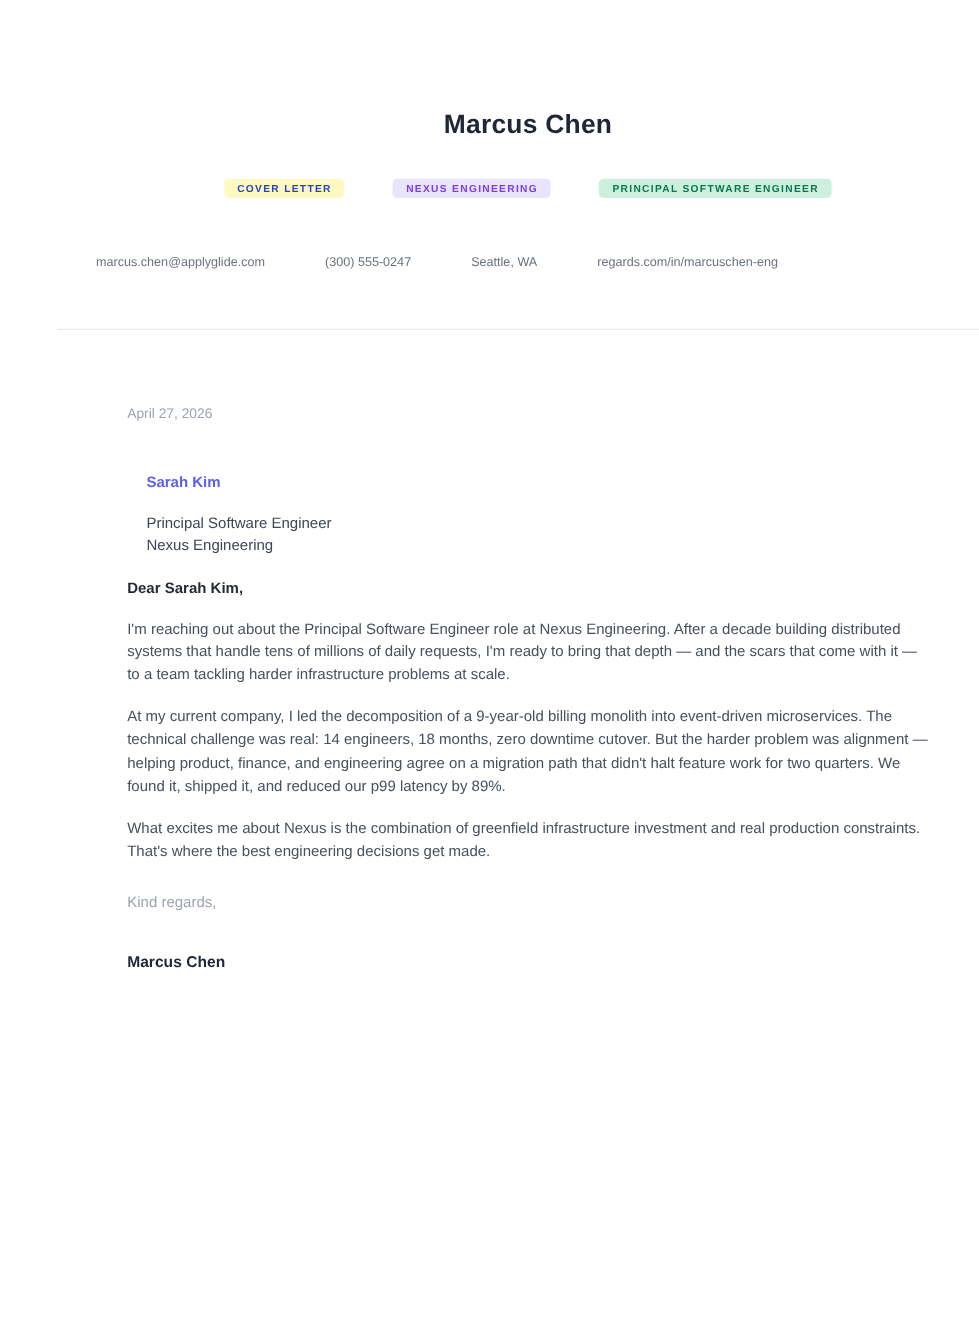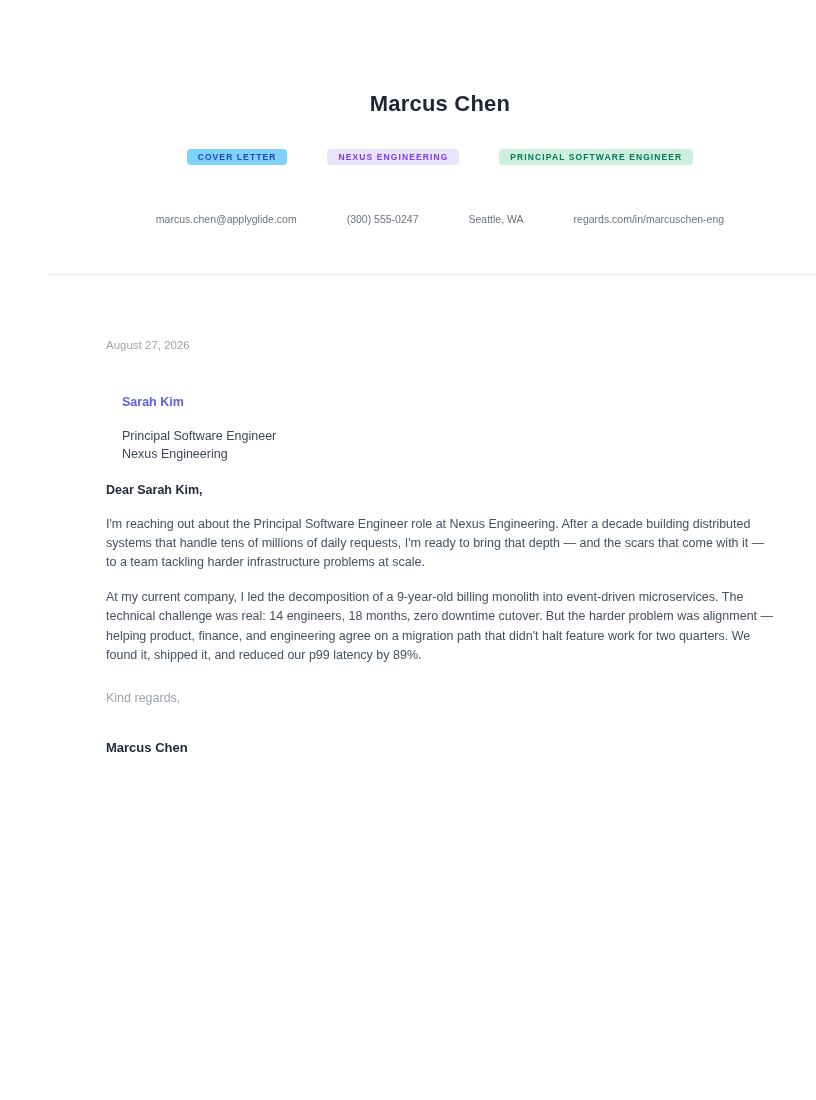--- a/index.html
+++ b/index.html
@@ -36,21 +36,20 @@
     font-weight: bold;
     letter-spacing: 1.1px;
     padding: 4px 11px 3px 11px;
     border-radius: 4px;
     text-transform: uppercase;
     line-height: 8.5px;
   }
   .contact {
     margin-top: 9px;
     display: flex;
-    justify-content: center;
     gap: 18px;
     font-size: 10.5px;
     color: #6b7280;
     line-height: 12px;
   }
 
   
   .content {
     width: 700px;
     margin: 0 auto;
@@ -99,42 +98,43 @@
     line-height: 16px;
   }
 </style>
 </head>
 <body>
 
 <div class="header">
   <div class="name">Marcus Chen</div>
 
   <div class="badges">
-    <span class="badge" style="background: #7dd3fc; color: rgb(36, 67, 201);">COVER LETTER</span>
+    <span class="badge" style="background: #fef9c3; color: rgb(36, 67, 201);">COVER LETTER</span>
     <span class="badge" style="background: rgb(233, 228, 251); color: rgb(124, 58, 237);">NEXUS ENGINEERING</span>
     <span class="badge" style="background: rgb(204, 240, 221); color: rgb(4, 120, 87);">PRINCIPAL SOFTWARE ENGINEER</span>
   </div>
 
   <div class="contact">
     <span>marcus.chen@applyglide.com</span>
     <span>(300) 555-0247</span>
     <span>Seattle, WA</span>
     <span>regards.com/in/marcuschen-eng</span>
   </div>
 </div>
 
 <div class="content">
-  <div class="date">August 27, 2026</div>
+  <div class="date">April 27, 2026</div>
 
   <div class="recipient">
     <span class="recipient-name">Sarah Kim</span><br>
     <span>Principal Software Engineer</span><br>
     <span>Nexus Engineering</span>
   </div>
 
   <div class="salutation">Dear Sarah Kim,</div>
 
   <p class="para">I'm reaching out about the Principal Software Engineer role at Nexus Engineering. After a decade building distributed systems that handle tens of millions of daily requests, I'm ready to bring that depth — and the scars that come with it — to a team tackling harder infrastructure problems at scale.</p>
   <p class="para">At my current company, I led the decomposition of a 9-year-old billing monolith into event-driven microservices. The technical challenge was real: 14 engineers, 18 months, zero downtime cutover. But the harder problem was alignment — helping product, finance, and engineering agree on a migration path that didn't halt feature work for two quarters. We found it, shipped it, and reduced our p99 latency by 89%.</p>
+  <p class="para">What excites me about Nexus is the combination of greenfield infrastructure investment and real production constraints. That's where the best engineering decisions get made.</p>
 
   <div class="closing">Kind regards,</div>
   <div class="signature">Marcus Chen</div>
 </div>
 
 </body></html>

